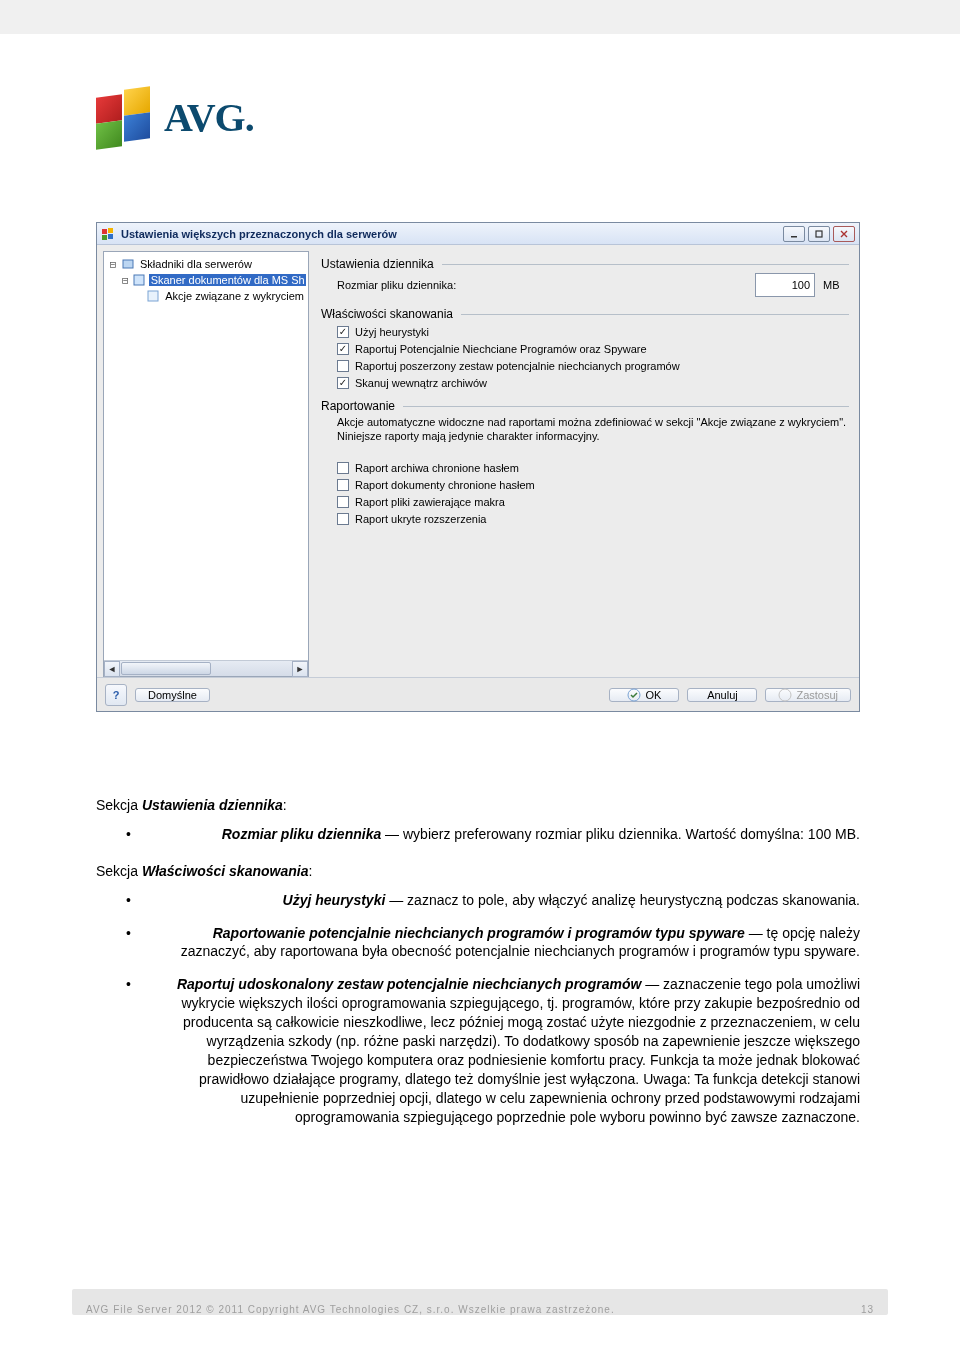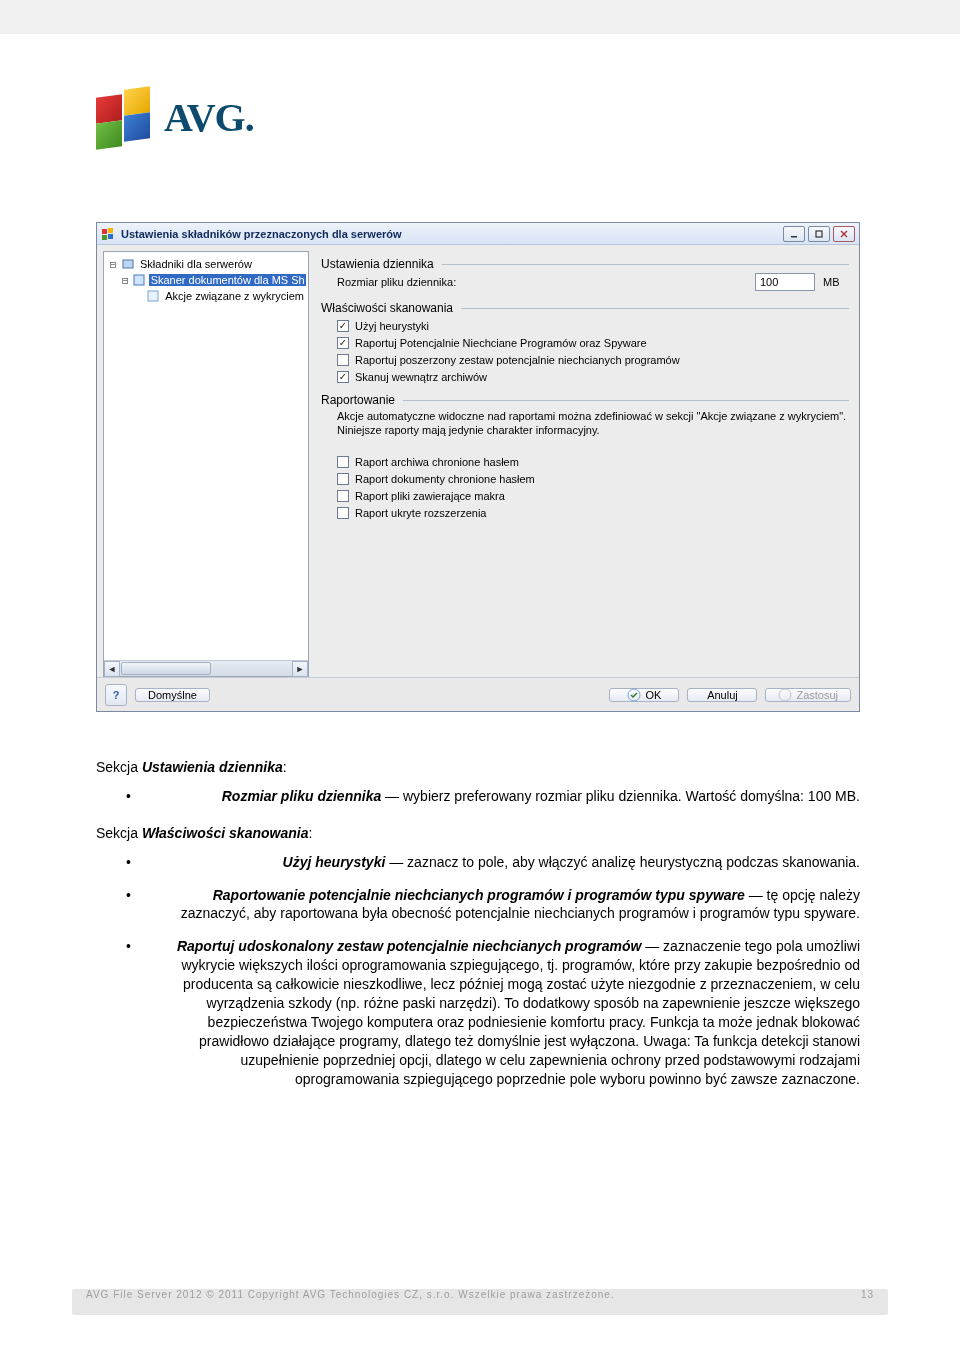--- a/index.html
+++ b/index.html
@@ -40,47 +40,47 @@
   .tree-scroll { position: absolute; bottom: 0; left: 0; right: 0; height: 16px; border-top: 1px solid #c2cad6; background: linear-gradient(#e6ebf3,#d5dce8); display: flex; }
   .sbtn { width: 16px; height: 16px; border: 1px solid #a5b1c5; background: linear-gradient(#f2f5fa,#dbe3ef); display: flex; align-items: center; justify-content: center; font-size: 9px; color: #333; }
   .sthumb { flex: 0 0 90px; margin: 1px 1px; background: linear-gradient(#f2f5fa,#cdd7e6); border: 1px solid #a5b1c5; border-radius: 2px; }
   .sspace { flex: 1; }
 
   .rpanel { flex: 1; padding: 6px 10px 0 8px; }
   .sect-h { font-size: 12px; color: #000; margin: 6px 0 2px 0; display: flex; align-items: center; gap: 8px; }
   .sect-h .line { flex: 1; height: 1px; background: #b6bfc9; }
   .frow { display: flex; align-items: center; gap: 8px; margin: 2px 0 10px 16px; }
   .frow .flabel { font-size: 11px; }
-  .frow .finput { margin-left: auto; width: 60px; height: 18px; border: 1px solid #8a97ab; background: #fff; padding: 0 4px; font-size: 11px; }
+  .frow .finput { margin-left: auto; width: 60px; height: 24px; border: 1px solid #8a97ab; background: #fff; text-align: right; padding: 0 4px; font-size: 11px; }
   .frow .unit { width: 26px; }
 
   .chk-list { margin: 2px 0 8px 16px; }
   .chk { display: flex; align-items: center; gap: 6px; height: 17px; }
   .chk .box { width: 12px; height: 12px; border: 1px solid #6b7a90; background: #fff; display: flex; align-items: center; justify-content: center; }
   .chk .box.checked::after { content: "✓"; font-size: 10px; line-height: 10px; color: #222; }
   .chk .clabel { font-size: 11px; }
 
   .desc { font-size: 11px; margin: 2px 0 16px 16px; line-height: 14px; }
 
   .bbar { height: 34px; border-top: 1px solid #c5ccd7; display: flex; align-items: center; padding: 0 8px; gap: 8px; background: #e9e9e9; }
   .bbar .help { width: 22px; height: 22px; border: 1px solid #a7b2c4; border-radius: 3px; background: linear-gradient(#f6f8fc,#e1e8f2); display: flex; align-items: center; justify-content: center; color: #2a5caa; font-weight: bold; }
   .bbar .btn { height: 14px; min-width: 70px; padding: 0 12px; border: 1px solid #a7b2c4; border-radius: 3px; background: linear-gradient(#fbfcfe,#e6ebf3); font-size: 11px; display: flex; align-items: center; justify-content: center; gap: 4px; }
   .bbar .btn.disabled { color: #9a9a9a; }
   .bbar .spacer { flex: 1; }
   .bbar .picon { width: 14px; height: 14px; display: inline-flex; align-items: center; justify-content: center; }
 
   
-  .doc { position: absolute; top: 752px; left: 96px; width: 764px; font-family: Arial, Helvetica, sans-serif; font-size: 14px; color: #000; line-height: 1.35; }
+  .doc { position: absolute; top: 790px; left: 96px; width: 764px; font-family: Arial, Helvetica, sans-serif; font-size: 14px; color: #000; line-height: 1.35; }
   .doc h4 { font-weight: normal; margin: 6px 0 10px 0; font-size: 14px; }
   .doc ul { list-style: none; padding-left: 30px; margin: 6px 0 18px 0; text-align: right; }
   .doc li { position: relative; padding-left: 18px; margin-bottom: 14px; }
   .doc li::before { content: "•"; position: absolute; left: 0; top: 0; font-size: 14px; }
   .doc em { font-style: italic; font-weight: bold; }
 
-  .footer { position: absolute; bottom: 40px; left: 72px; right: 72px; height: 26px; background: #e6e6e6; border-radius: 2px; display: flex; align-items: flex-start; padding: 0 14px; font-family: Verdana, sans-serif; font-size: 10px; color: #9e9e9e; letter-spacing: 1px; }
+  .footer { position: absolute; bottom: 40px; left: 72px; right: 72px; height: 26px; background: #e6e6e6; border-radius: 2px; display: flex; align-items: flex-end; padding: 0 14px; font-family: Verdana, sans-serif; font-size: 10px; color: #9e9e9e; letter-spacing: 1px; }
   .footer .pg { margin-left: auto; }
 </style>
 </head>
 <body>
 
 <div class="page-bg"></div>
 <div class="top-strip"></div>
 
 <div class="avg-logo">
   <div class="avg-mark">
@@ -95,21 +95,21 @@
 <div class="dialog">
   <div class="titlebar">
     <span class="ticon">
       <svg viewBox="0 0 14 14">
           <rect x="1" y="2" width="5" height="5" fill="#d33"></rect>
           <rect x="7" y="1" width="5" height="5" fill="#f4b400"></rect>
           <rect x="1" y="8" width="5" height="5" fill="#4a9a2a"></rect>
           <rect x="7" y="7" width="5" height="5" fill="#2e6fc7"></rect>
         </svg>
     </span>
-    <span class="ttext">Ustawienia składników przeznaczonych dla serwerów</span>
+    <span class="ttext">Ustawienia większych przeznaczonych dla serwerów</span>
     <div class="winbtns">
       <div class="winbtn min">
           <svg viewBox="0 0 8 8">
             <rect x="1" y="6" width="6" height="1.5" fill="#333"></rect>
           </svg>
         </div>
       <div class="winbtn max">
           <svg viewBox="0 0 8 8">
             <rect x="1" y="1" width="6" height="6" fill="none" stroke="#333" stroke-width="1.2"></rect>
           </svg>

